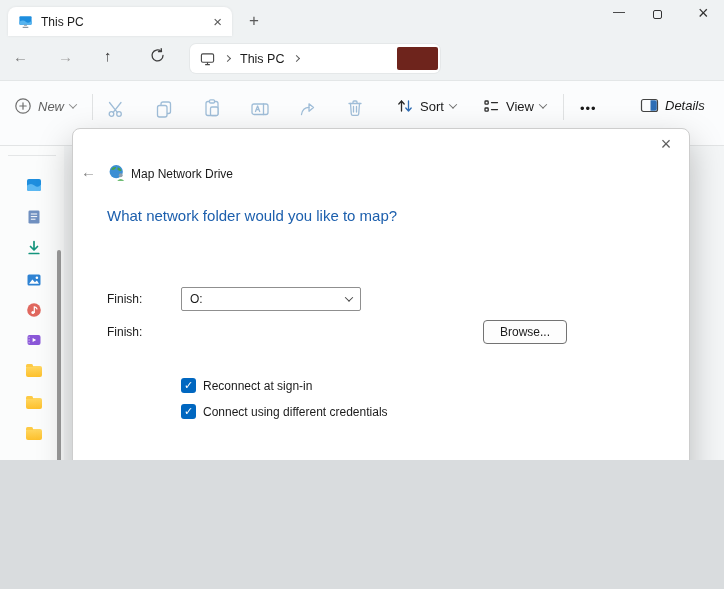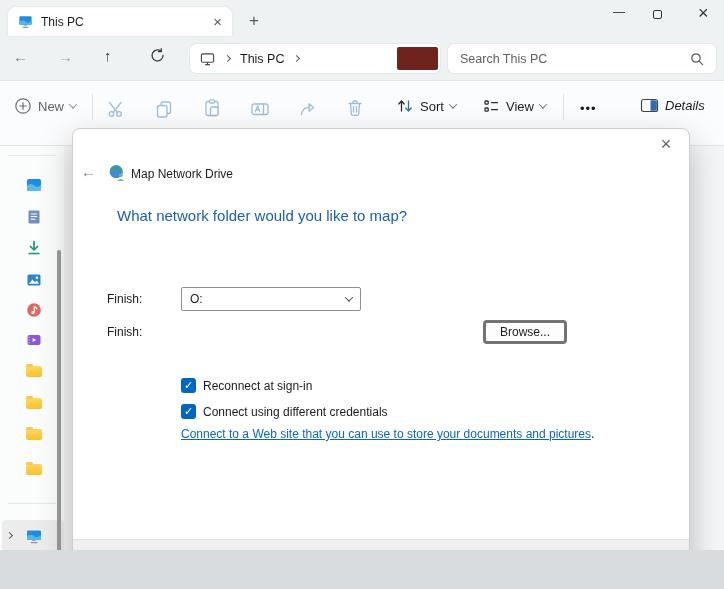--- a/index.html
+++ b/index.html
@@ -1,18 +1,18 @@
 <!DOCTYPE html>
 <html><head>
 <meta charset="utf-8">
 <style>
   * { margin:0; padding:0; box-sizing:border-box; }
   html,body { background:#d9dcde; }
   body { font-family:"Liberation Sans", sans-serif; }
-  .window { position:relative; width:724px; height:550px; background:#eff2f3; overflow:hidden; font-size:12px; color:#1b1b1b; }
+  .window { position:relative; width:724px; height:460px; background:#eff2f3; overflow:hidden; font-size:12px; color:#1b1b1b; }
   .abs { position:absolute; }
 
   
   .tab { display:flex; align-items:center; gap:8px; background:#fff; border-radius:8px 8px 0 0; padding:0 10px; box-shadow:0 0 3px rgba(0,0,0,.08); }
   .tab-title { font-size:12px; color:#1b1b1b; flex:1; }
   .tab-close, .newtab-btn { color:#5a5a5a; font-size:15px; line-height:1; cursor:default; }
   .win-ctl { color:#333; text-align:center; }
   .win-max-glyph { display:inline-block; width:9px; height:9px; border:1px solid #333; border-radius:2px; }
 
   
@@ -38,27 +38,27 @@
   .folder-ic::before { content:""; position:absolute; left:0; top:-2.5px; width:7px; height:3.5px; background:#fdca45; border-radius:1.5px 1.5px 0 0; }
   .side-chev { position:absolute; left:7px; width:5px; height:5px; border-top:1.3px solid #5c5c5c; border-right:1.3px solid #5c5c5c; transform:rotate(45deg); }
   .side-row-sel { position:absolute; left:2px; width:62px; height:32px; background:#ececec; border-radius:4px; }
   .scrollbar-thumb { position:absolute; left:57px; top:250px; width:4px; height:325px; background:#9b9b9b; border-radius:2px; }
 
   
   .dialog { position:absolute; left:72px; top:128px; width:618px; height:450px; background:#fff; border:1px solid #cdcdcd; border-radius:8px; box-shadow:0 14px 34px rgba(0,0,0,.25); }
   .dlg-close { position:absolute; left:582px; top:4px; width:22px; height:22px; text-align:center; line-height:22px; font-size:18px; color:#5f5f5f; font-weight:300; }
   .dlg-back { position:absolute; left:8px; top:34px; font-size:15px; color:#838383; }
   .dlg-title { position:absolute; left:58px; top:38px; font-size:12px; }
-  .dlg-heading { position:absolute; left:44px; top:78px; font-size:15px; color:#1c5fad; }
+  .dlg-heading { position:absolute; left:34px; top:78px; font-size:15px; color:#1c5fad; }
   .dlg-desc { position:absolute; left:34px; top:120px; font-size:12px; }
   .field-label { position:absolute; left:34px; font-size:12px; line-height:24px; }
   .combo { position:absolute; height:24px; background:#fff; border:1px solid #8f8f8f; border-radius:2px; display:flex; align-items:center; padding:0 8px; font-size:12px; }
   .combo .caret { margin-left:auto; border-color:#454545; }
   .combo-input { border:none; outline:none; flex:1; font:inherit; font-family:"Liberation Sans",sans-serif; font-size:12px; padding:0; background:transparent; }
-  .btn { position:absolute; background:#fdfdfd; border:3px solid #737373; border-radius:4px; font-size:12px; text-align:center; color:#1b1b1b; display:flex; align-items:center; justify-content:center; }
+  .btn { position:absolute; background:#fdfdfd; border:1px solid #737373; border-radius:4px; font-size:12px; text-align:center; color:#1b1b1b; display:flex; align-items:center; justify-content:center; }
   .btn-primary { border:1px solid #0067c0; box-shadow:0 0 0 .5px #0067c0; }
   .example { position:absolute; left:108px; top:225px; font-size:12px; color:#202020; }
   .cb-row { position:absolute; left:108px; display:flex; align-items:center; gap:7px; font-size:12px; }
   .cb-box { width:15px; height:15px; background:#0067c0; border-radius:3px; color:#fff; font-size:11px; line-height:15px; text-align:center; }
   .cb-box::before { content:"✓"; }
   .weblink { position:absolute; left:108px; top:298px; font-size:12px; }
   .weblink a { color:#0b63cc; text-decoration:underline; cursor:pointer; }
   .dlg-footer { position:absolute; left:0; top:410px; width:100%; height:39px; background:#efefef; border-top:1px solid #e2e2e2; border-radius:0 0 7px 7px; }
 
   .content-bg { position:absolute; left:0; top:146px; width:724px; height:443px; background:#f4f6f7; }
@@ -96,32 +96,25 @@
     <div class="pill" style="left:190px; top:8px; width:250px; height:29px; padding:0 10px;">
       <svg width="15" height="15" viewBox="0 0 16 16">
           <rect x="1.5" y="3" width="13" height="9" rx="1.5" stroke="#474747" stroke-width="1.2" fill="none"></rect>
           <path d="M5.5 14.5 h5 M8 12 v2.5" stroke="#474747" stroke-width="1.2" fill="none"></path>
         </svg>
       <span class="crumb-chev"></span>
       <span style="font-size:12.5px;">This PC</span>
       <span class="crumb-chev"></span>
     </div>
 
-    <div class="pill" style="left:448px; top:8px; width:268px; height:29px; padding:0 12px;">
-      <span class="search-text">Search This PC</span>
-      <svg style="margin-left:auto;" width="14" height="14" viewBox="0 0 14 14">
-          <circle cx="6" cy="6" r="4.2" stroke="#5a5a5a" stroke-width="1.2" fill="none"></circle>
-          <path d="M9.2 9.2 L12.6 12.6" stroke="#5a5a5a" stroke-width="1.2" stroke-linecap="round"></path>
-        </svg>
-    </div>
   </div>
   <div class="redaction"></div>
 
   <div class="toolbar">
-    <div class="tb-item muted" style="left:14px; top:97px; position:absolute; top:16px; left:14px;">
+    <div class="tb-item muted" style="left:14px; top:97px; position:absolute; top:16px; left:14px;font-style:italic;">
       <svg width="18" height="18" viewBox="0 0 18 18">
           <circle cx="9" cy="9" r="7.2" stroke="#6f6f6f" stroke-width="1.2" fill="none"></circle>
           <path d="M9 5.8 V12.2 M5.8 9 H12.2" stroke="#6f6f6f" stroke-width="1.2" stroke-linecap="round"></path>
         </svg>
       <span>New</span>
       <span class="caret" style="border-color:#8a8a8a;"></span>
     </div>
     <div class="tb-divider" style="left:92px; top:13px; position:absolute;"></div>
 
     <svg class="abs" style="left:106px; top:18px;" width="20" height="20" viewBox="0 0 20 20">
@@ -283,21 +276,20 @@
 
     <div class="cb-row" style="top:275px;">
       <span class="cb-box"></span>
       <span>Connect using different credentials</span>
     </div>
     <div class="cb-row" style="top:249px;">
       <span class="cb-box"></span>
       <span>Reconnect at sign-in</span>
     </div>
 
-    <div class="weblink"><a>Connect to a Web site that you can use to store your documents and pictures</a><span>.</span></div>
 
     <div class="dlg-footer">
       <div class="btn btn-primary" style="left:450px; top:11px; width:68px; height:23px;">Finish</div>
       <div class="btn" style="left:528px; top:11px; width:68px; height:23px;font-family:Liberation Serif, serif;">Cancel</div>
     </div>
   </div>
 
 </div>
 
 </body></html>

